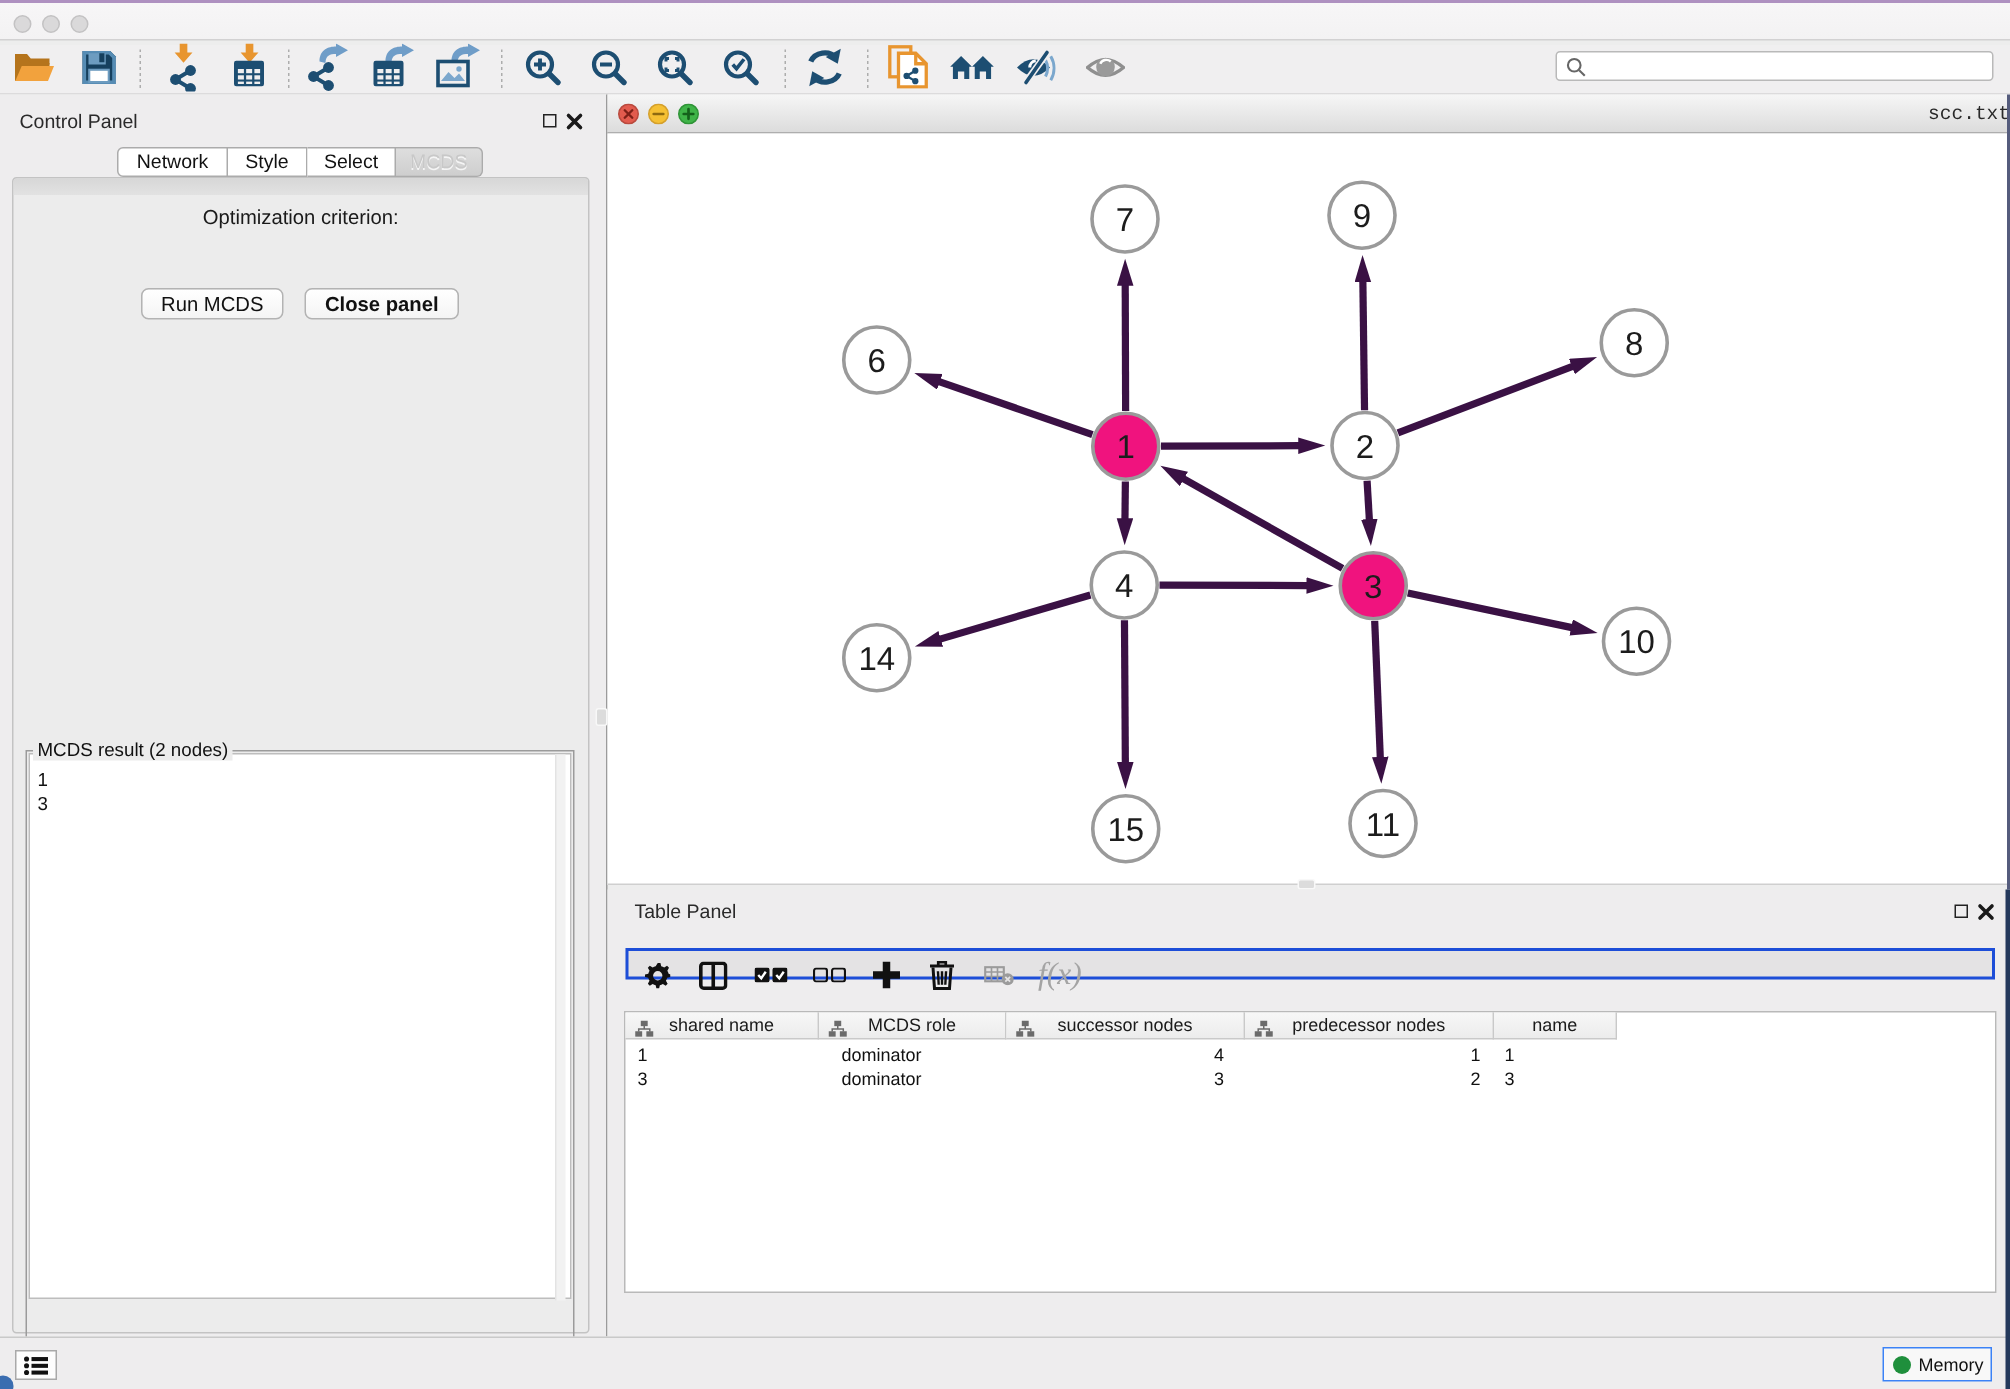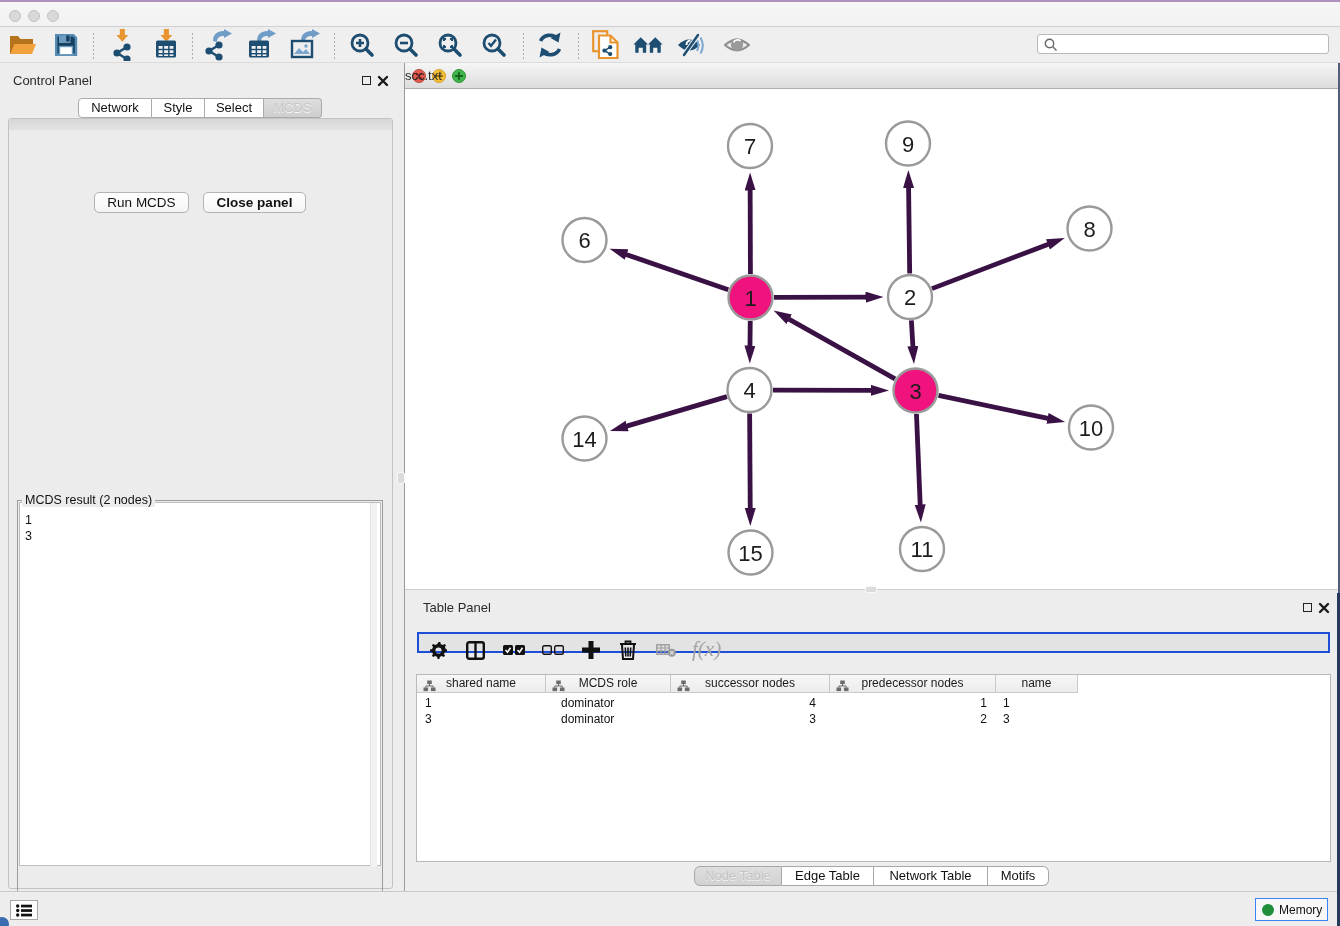--- a/index.html
+++ b/index.html
@@ -227,20 +227,21 @@
     <div style="height:11px;background:linear-gradient(#d7d7d7,#e2e2e2);"></div>
   </div>
 
   <div class="abs" style="left:78px;top:35px;height:20px;display:flex;font-size:13px;">
     <div style="width:74px;background:#fff;border:1px solid #ababab;border-radius:4px 0 0 4px;text-align:center;line-height:18px;color:#111;">Network</div>
     <div style="width:53px;background:#fff;border:1px solid #ababab;border-left:none;text-align:center;line-height:18px;color:#111;">Style</div>
     <div style="width:59px;background:#fff;border:1px solid #ababab;border-left:none;text-align:center;line-height:18px;color:#111;">Select</div>
     <div style="width:58px;background:linear-gradient(#dedede,#cecece);border:1px solid #ababab;border-left:none;border-radius:0 4px 4px 0;text-align:center;line-height:18px;color:#c8c8c8;text-shadow:0 1px 0 #f5f5f5;">MCDS</div>
   </div>
 
+  <div class="abs" style="left:0;top:74px;width:401px;text-align:center;font-size:13.5px;color:#1a1a1a;">Optimization criterion:</div>
 
 
   <div class="abs" style="left:94px;top:129px;width:95px;height:21px;background:linear-gradient(#ffffff,#f4f4f4);border:1px solid #b3b3b3;border-radius:5px;text-align:center;line-height:19px;font-size:13.5px;color:#111;">Run MCDS</div>
   <div class="abs" style="left:203px;top:129px;width:103px;height:21px;background:linear-gradient(#ffffff,#f4f4f4);border:1px solid #b3b3b3;border-radius:5px;text-align:center;line-height:19px;font-size:13.5px;color:#111;font-weight:bold;">Close panel</div>
 
   <div class="abs" style="left:17px;top:437px;width:366px;height:408px;border:1px solid #9b9b9b;">
     <div class="abs" style="left:4px;top:-8px;background:#ececec;padding:0 3px;font-size:12.5px;color:#111;z-index:3;">MCDS result (2 nodes)</div>
     <div class="abs" style="left:1px;top:1px;width:362px;height:364px;background:#fff;border:1px solid #bdbdbd;">
       <div class="abs" style="left:5px;top:9px;font-size:12.5px;color:#111;line-height:16px;">1<br>3</div>
       <div class="abs" style="right:3px;top:0;width:7px;height:364px;background:#f2f2f2;border-left:1px solid #e3e3e3;"></div>
@@ -253,21 +254,21 @@
 <div class="abs" style="left:405px;top:63px;width:935px;height:529px;">
   <div class="abs" style="left:0;top:0;width:935px;height:26px;background:linear-gradient(#f6f6f6,#dcdcdc);border-bottom:1px solid #aeaeae;">
     <svg class="abs" style="left:7px;top:6px;" width="60" height="14" viewBox="0 0 60 14">
       <circle cx="7" cy="7" r="6.5" fill="#e25b4e" stroke="#b94a3e" stroke-width="1"></circle>
       <path d="M4.5 4.5 L9.5 9.5 M9.5 4.5 L4.5 9.5" stroke="#7e2018" stroke-width="1.6" stroke-linecap="round"></path>
       <circle cx="27" cy="7" r="6.5" fill="#f5c033" stroke="#d5a02b" stroke-width="1"></circle>
       <path d="M23.8 7 L30.2 7" stroke="#8e6a10" stroke-width="1.8" stroke-linecap="round"></path>
       <circle cx="47" cy="7" r="6.5" fill="#3fb448" stroke="#2f9437" stroke-width="1"></circle>
       <path d="M47 3.8 L47 10.2 M43.8 7 L50.2 7" stroke="#14611b" stroke-width="1.8" stroke-linecap="round"></path>
     </svg>
-    <div class="abs" style="left:0;top:5px;width:935px;text-align:left;font-size:13px;color:#2a2a2a;">scc.txt</div>
+    <div class="abs" style="left:0;top:5px;width:935px;text-align:right;font-size:13px;color:#2a2a2a;font-family:Liberation Mono, monospace;">scc.txt</div>
   </div>
   <div class="abs" style="left:0;top:26px;width:935px;height:501px;background:#fff;border-bottom:1px solid #cfcfcf;">
     <svg id="graph" width="935" height="500" viewBox="405 89 935 500">
         <defs>
           <marker id="arr" markerUnits="userSpaceOnUse" markerWidth="20" markerHeight="12" refX="0.5" refY="5.5" orient="auto">
             <path d="M0,0 L18,5.5 L0,11 z" fill="#3a1144"></path>
           </marker>
         </defs>
         <line x1="750.4224426666075" y1="274.00012798204983" x2="750.1452137306073" y2="189.99976037403434" stroke="#3a1144" stroke-width="4.8" marker-end="url(#arr)"></line>
         <line x1="728.2944181286696" y1="289.8083074843283" x2="626.0764086101507" y2="254.40146683785338" stroke="#3a1144" stroke-width="4.8" marker-end="url(#arr)"></line>
@@ -406,26 +407,20 @@
         <div style="position:absolute;left:413px;top:3px;width:157px;text-align:right;font-size:12px;color:#111;">1</div>
         <div style="position:absolute;left:586px;top:3px;font-size:12px;color:#111;">1</div>
         <div style="position:absolute;left:8px;top:19px;font-size:12px;color:#111;">3</div>
         <div style="position:absolute;left:144px;top:19px;font-size:12px;color:#111;">dominator</div>
         <div style="position:absolute;left:254px;top:19px;width:145px;text-align:right;font-size:12px;color:#111;">3</div>
         <div style="position:absolute;left:413px;top:19px;width:157px;text-align:right;font-size:12px;color:#111;">2</div>
         <div style="position:absolute;left:586px;top:19px;font-size:12px;color:#111;">3</div>
       </div>
   </div>
 
-  <div class="abs" style="left:289px;top:273px;height:20px;display:flex;font-size:13px;">
-    <div style="width:88px;background:linear-gradient(#dedede,#d2d2d2);border:1px solid #a8a8a8;border-radius:6px 0 0 6px;text-align:center;line-height:18px;color:#c3c3c3;text-shadow:0 1px 0 #f2f2f2;">Node Table</div>
-    <div style="width:92px;background:#fff;border:1px solid #a8a8a8;border-left:none;text-align:center;line-height:18px;color:#111;">Edge Table</div>
-    <div style="width:114px;background:#fff;border:1px solid #a8a8a8;border-left:none;text-align:center;line-height:18px;color:#111;">Network Table</div>
-    <div style="width:61px;background:#fff;border:1px solid #a8a8a8;border-left:none;border-radius:0 6px 6px 0;text-align:center;line-height:18px;color:#111;">Motifs</div>
-  </div>
 </div>
 
 <div class="abs" style="left:0;top:891px;width:1340px;height:35px;background:#eeedee;border-top:1px solid #c9c9c9;">
   <div class="abs" style="left:10px;top:8px;width:28px;height:20px;background:#fdfdfd;border:1px solid #a9a9a9;">
     <svg class="abs" style="left:5px;top:3px;" width="16" height="13" viewBox="0 0 16 13">
       <circle cx="1.7" cy="2" r="1.7" fill="#111"></circle>
         <circle cx="1.7" cy="6.5" r="1.7" fill="#111"></circle>
         <circle cx="1.7" cy="11" r="1.7" fill="#111"></circle>
       <rect x="5" y="0.7" width="11" height="2.7" fill="#111"></rect>
         <rect x="5" y="5.2" width="11" height="2.7" fill="#111"></rect>

